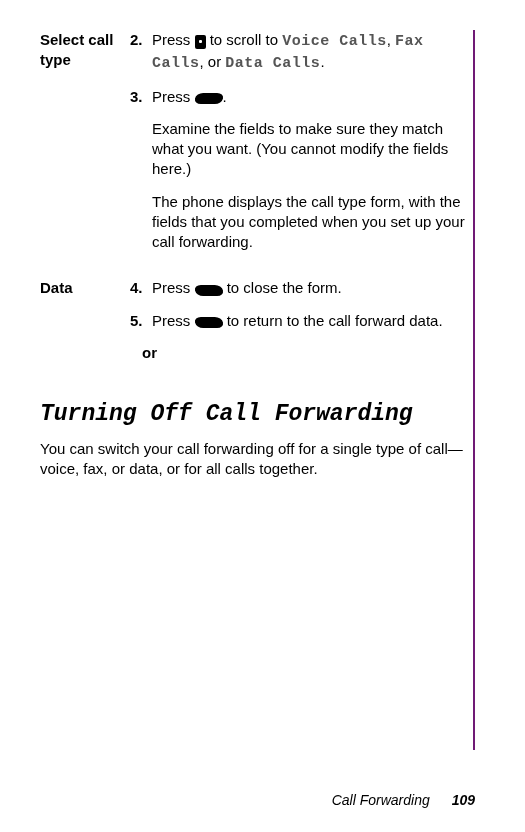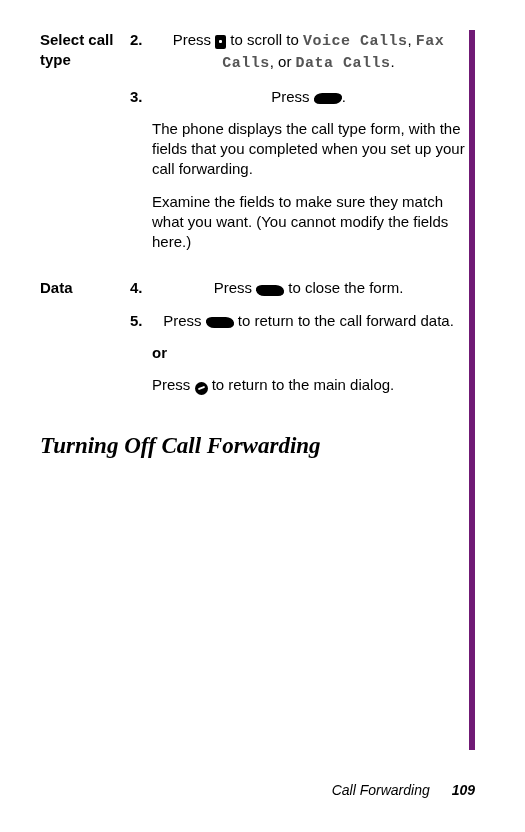--- a/index.html
+++ b/index.html
@@ -6,64 +6,64 @@
   body {
     width: 525px;
     height: 832px;
     background: #fff;
     font-family: Arial, Helvetica, sans-serif;
     color: #000;
     position: relative;
     padding: 30px 50px 50px 40px;
   }
   .content-area {
-    border-right: 6px solid #701a75;
+    border-right: 2px solid #701a75;
     padding-right: 4px;
     min-height: 720px;
   }
   .row { display: flex; margin-bottom: 14px; }
   .label-col {
     width: 90px;
     flex-shrink: 0;
     font-weight: bold;
     font-size: 15px;
     line-height: 1.3;
     padding-right: 8px;
   }
   .body-col {
     flex: 1;
     font-size: 15px;
     line-height: 1.35;
   }
   .step { display: flex; margin-bottom: 12px; }
   .step-num { font-weight: bold; width: 22px; flex-shrink: 0; }
-  .step-text { flex: 1; text-align: center; }
+  .step-text { flex: 1; }
   .para { margin-bottom: 12px; margin-left: 22px; }
-  .or-line { margin-left: 22px; font-weight: bold; margin-bottom: 12px; }
+  .or-line { margin-left: 12px; font-weight: bold; margin-bottom: 12px; }
   .mono {
     font-family: "Courier New", monospace;
     font-weight: bold;
     letter-spacing: 0.5px;
     color: #555;
   }
   h2.section-head {
-    font-family: Liberation Serif, serif;
+    font-family: Liberation Mono, monospace;
     font-style: italic;
     font-weight: bold;
     font-size: 23px;
     margin-top: 26px;
     margin-bottom: 12px;
   }
   .body-para {
     font-size: 15px;
     line-height: 1.35;
   }
   .footer {
     position: absolute;
-    bottom: 34px;
+    bottom: 24px;
     right: 50px;
     font-size: 14px;
     font-style: italic;
   }
   .footer .pnum { font-weight: bold; font-style: italic; margin-left: 18px; }
 
   
   .icon { display: inline-block; vertical-align: middle; }
   .icon-scroll {
     width: 11px; height: 14px; background:#000; border-radius:2px;
@@ -105,22 +105,22 @@
         </div>
       </div>
 
       <div class="step">
         <div class="step-num">3.</div>
         <div class="step-text">
           <span>Press </span><span class="icon icon-soft"></span><span>.</span>
         </div>
       </div>
 
+      <div class="para">Examine the fields to make sure they match what you want. (You cannot modify the fields here.)</div>
       <div class="para">The phone displays the call type form, with the fields that you completed when you set up your call forwarding.</div>
-      <div class="para">Examine the fields to make sure they match what you want. (You cannot modify the fields here.)</div>
 
     </div>
   </div>
 
   <div class="row">
     <div class="label-col">Data</div>
     <div class="body-col">
 
       <div class="step">
         <div class="step-num">4.</div>
@@ -131,27 +131,25 @@
 
       <div class="step">
         <div class="step-num">5.</div>
         <div class="step-text">
           <span>Press </span><span class="icon icon-soft icon-soft-left"></span><span> to return to the call forward data.</span>
         </div>
       </div>
 
       <div class="or-line">or</div>
 
-      <div class="para">
-        <span>Press </span><span class="icon icon-end"></span><span> to return to the main dialog.</span>
-      </div>
 
     </div>
   </div>
 
   <h2 class="section-head">Turning Off Call Forwarding</h2>
+  <div class="body-para">You can switch your call forwarding off for a single type of call—voice, fax, or data, or for all calls together.</div>
 
 </div>
 
 <div class="footer">
   <span>Call Forwarding</span>
   <span class="pnum">109</span>
 </div>
 
 </body></html>

